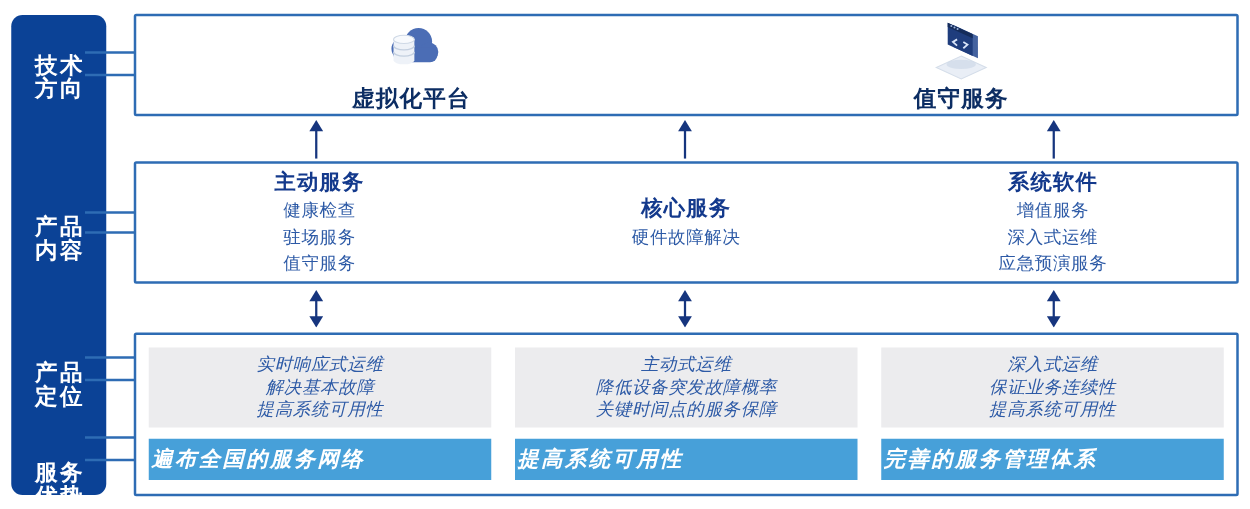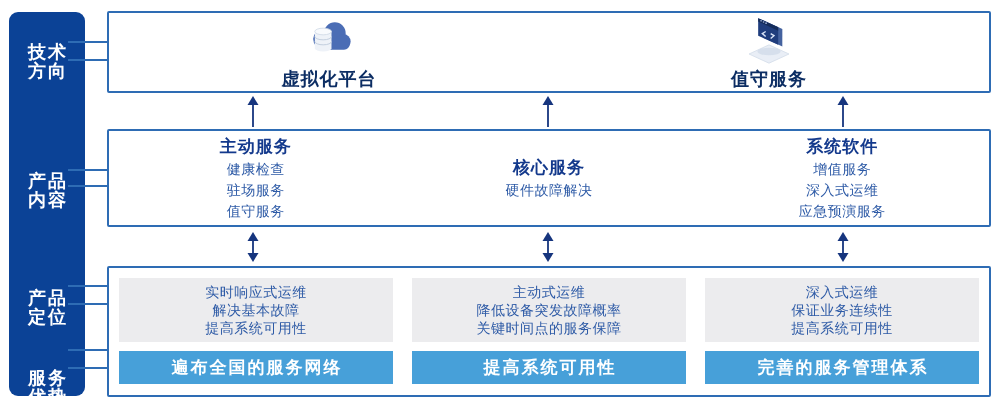--- a/index.html
+++ b/index.html
@@ -50,24 +50,24 @@
   
   .svc-col{flex:1;display:flex;flex-direction:column;align-items:center;justify-content:center;padding:4px 0;}
   .svc-heading{font-size:17px;font-weight:bold;color:var(--heading);letter-spacing:1px;line-height:22px;margin-bottom:2px;}
   .svc-item{font-size:14px;color:var(--body-text);line-height:21px;letter-spacing:0.5px;}
   
   .pos-col{flex:1;display:flex;flex-direction:column;min-width:0;}
   .pos-panel{
     flex:1;background:var(--panel-bg);display:flex;flex-direction:column;
     align-items:center;justify-content:center;
   }
-  .panel-line{font-size:14px;color:var(--body-text);line-height:18px;letter-spacing:0.5px;}
+  .panel-line{font-size:14px;color:var(--body-text);line-height:18px;letter-spacing:0.5px;font-style:italic;}
   .adv-bar{
     height:33px;margin-top:9px;background:var(--bar-bg);
-    display:flex;align-items:center;justify-content:center;
+    display:flex;align-items:center;justify-content:flex-start;font-style:italic;
   }
   .adv-bar-label{color:var(--bar-text);font-size:17px;font-weight:bold;letter-spacing:2px;text-indent:2px;}
   
   .v-arrow{position:absolute;width:14px;color:var(--arrow);}
   .up-row{top:96px;height:31px;}
   .dbl-row{top:232px;height:30px;}
   .ax-0{left:246px;} .ax-1{left:541px;} .ax-2{left:836px;}
 </style>
 </head>
 <body>

